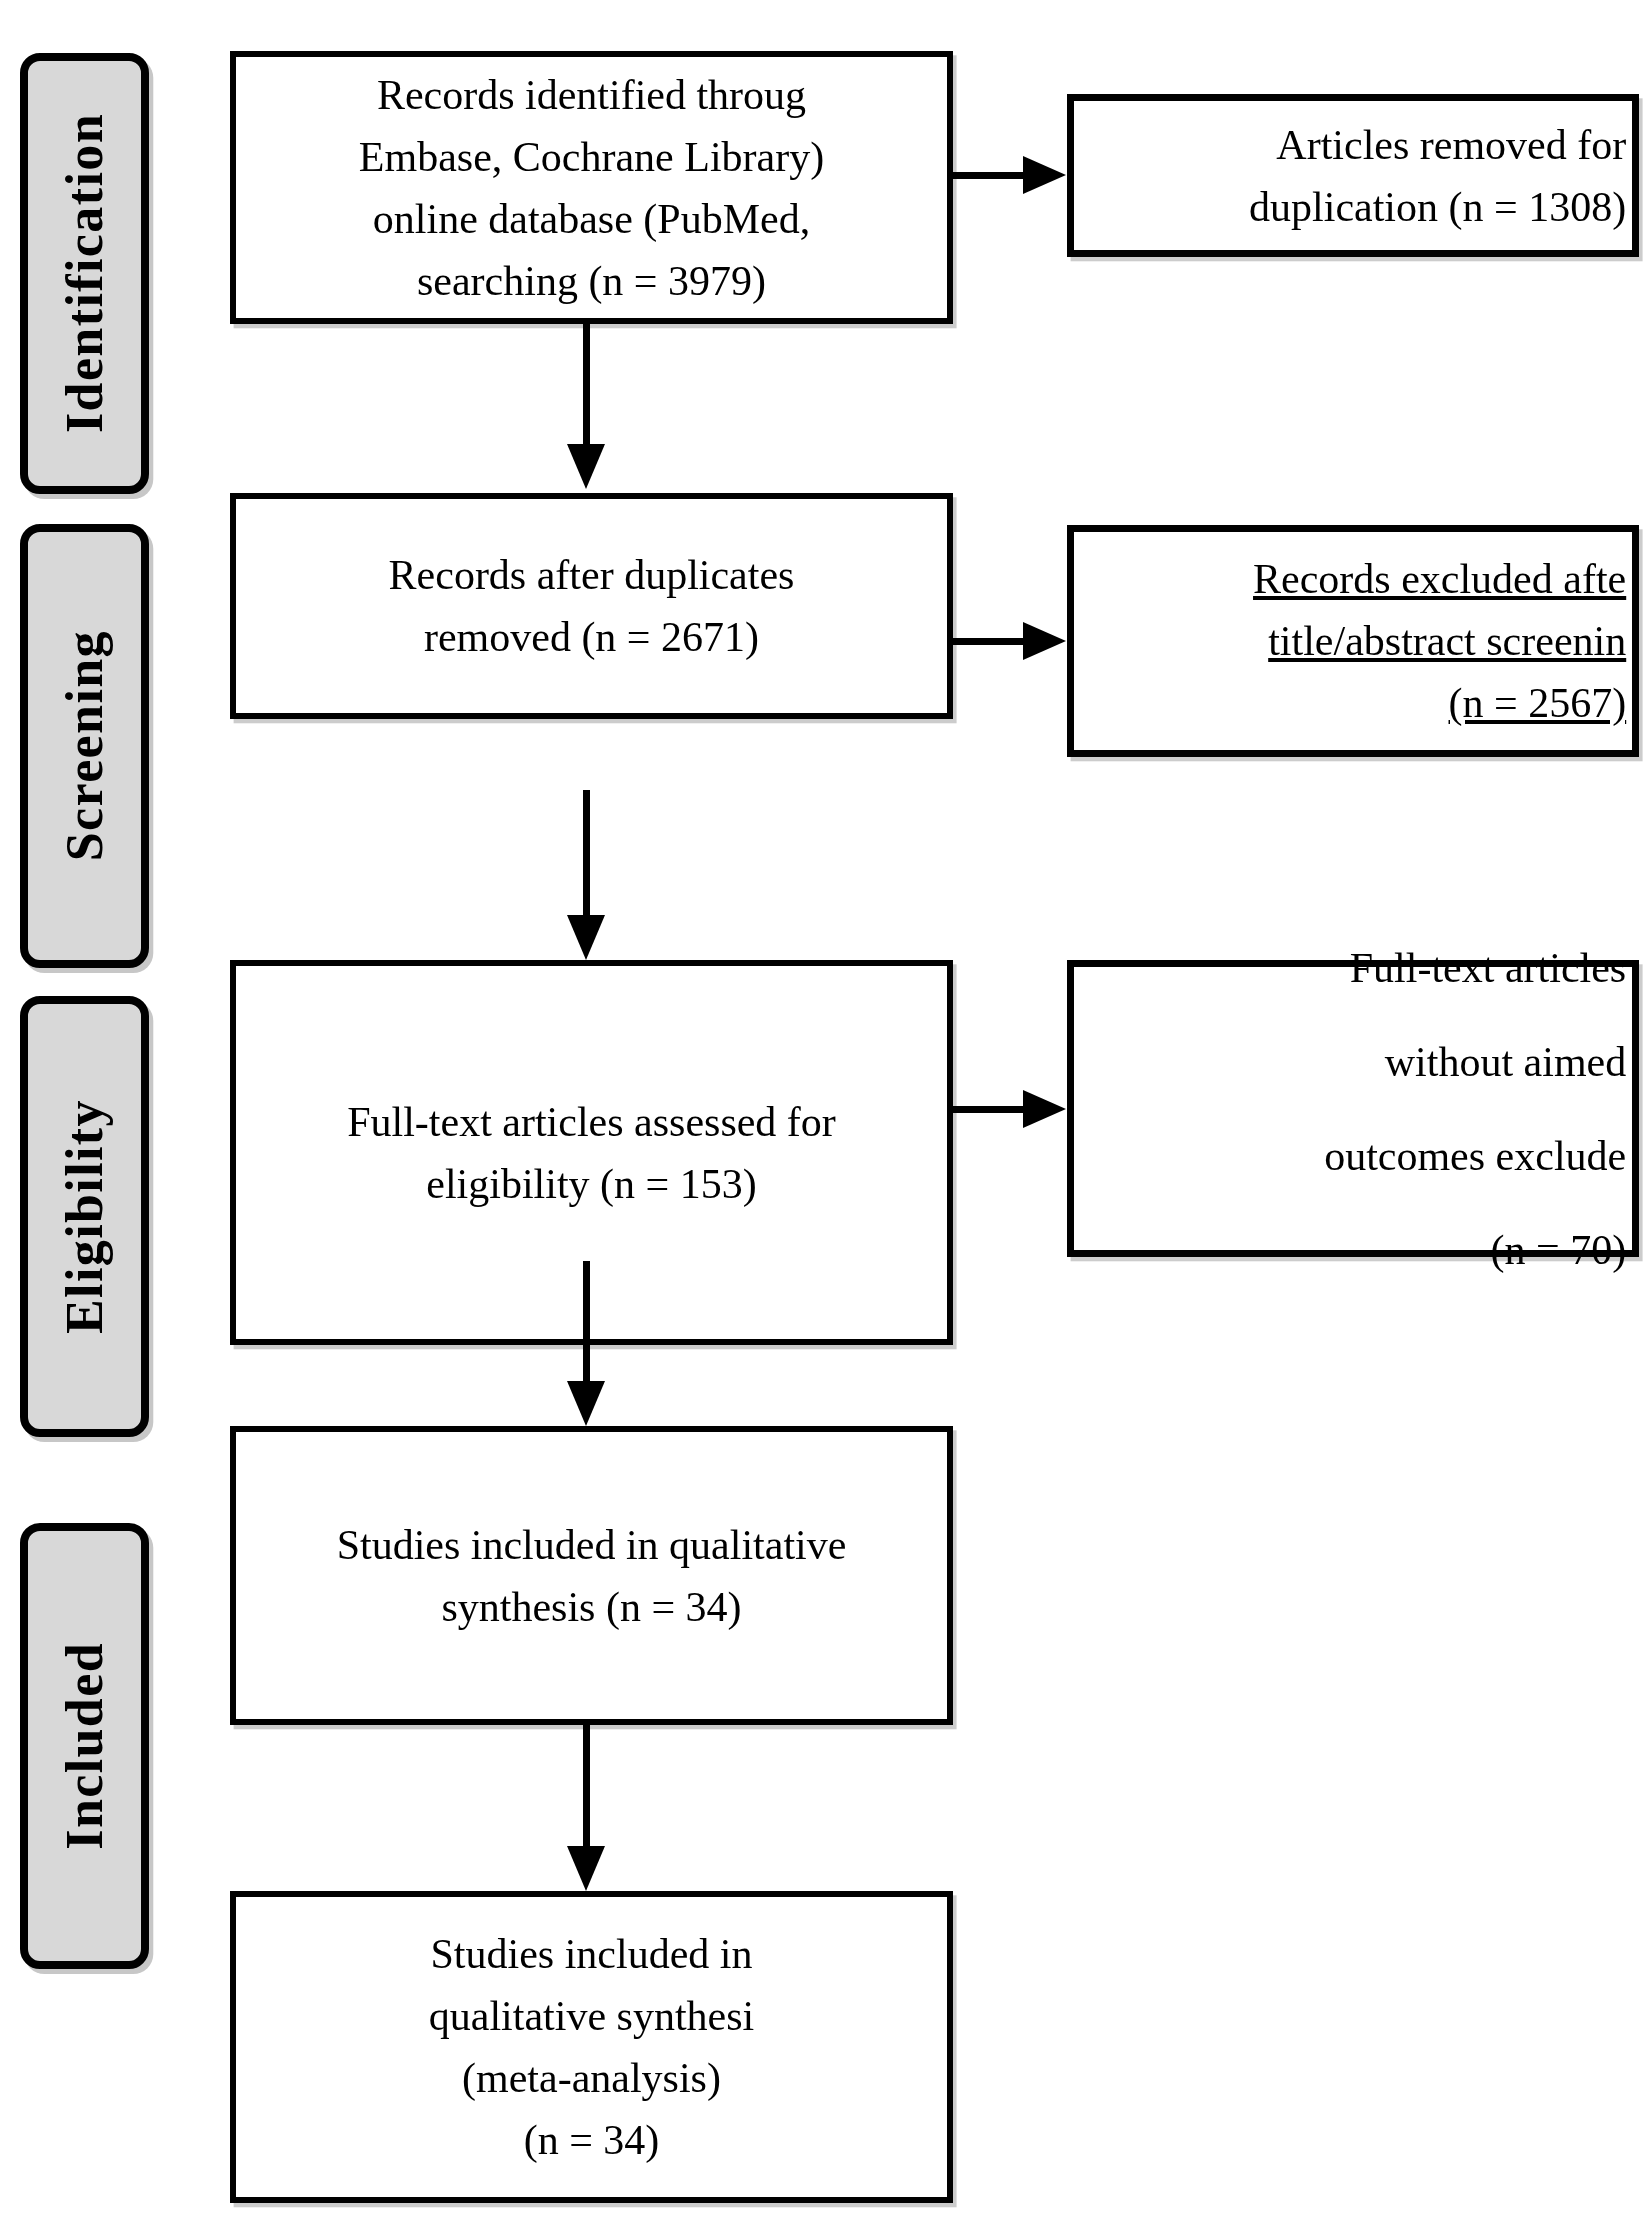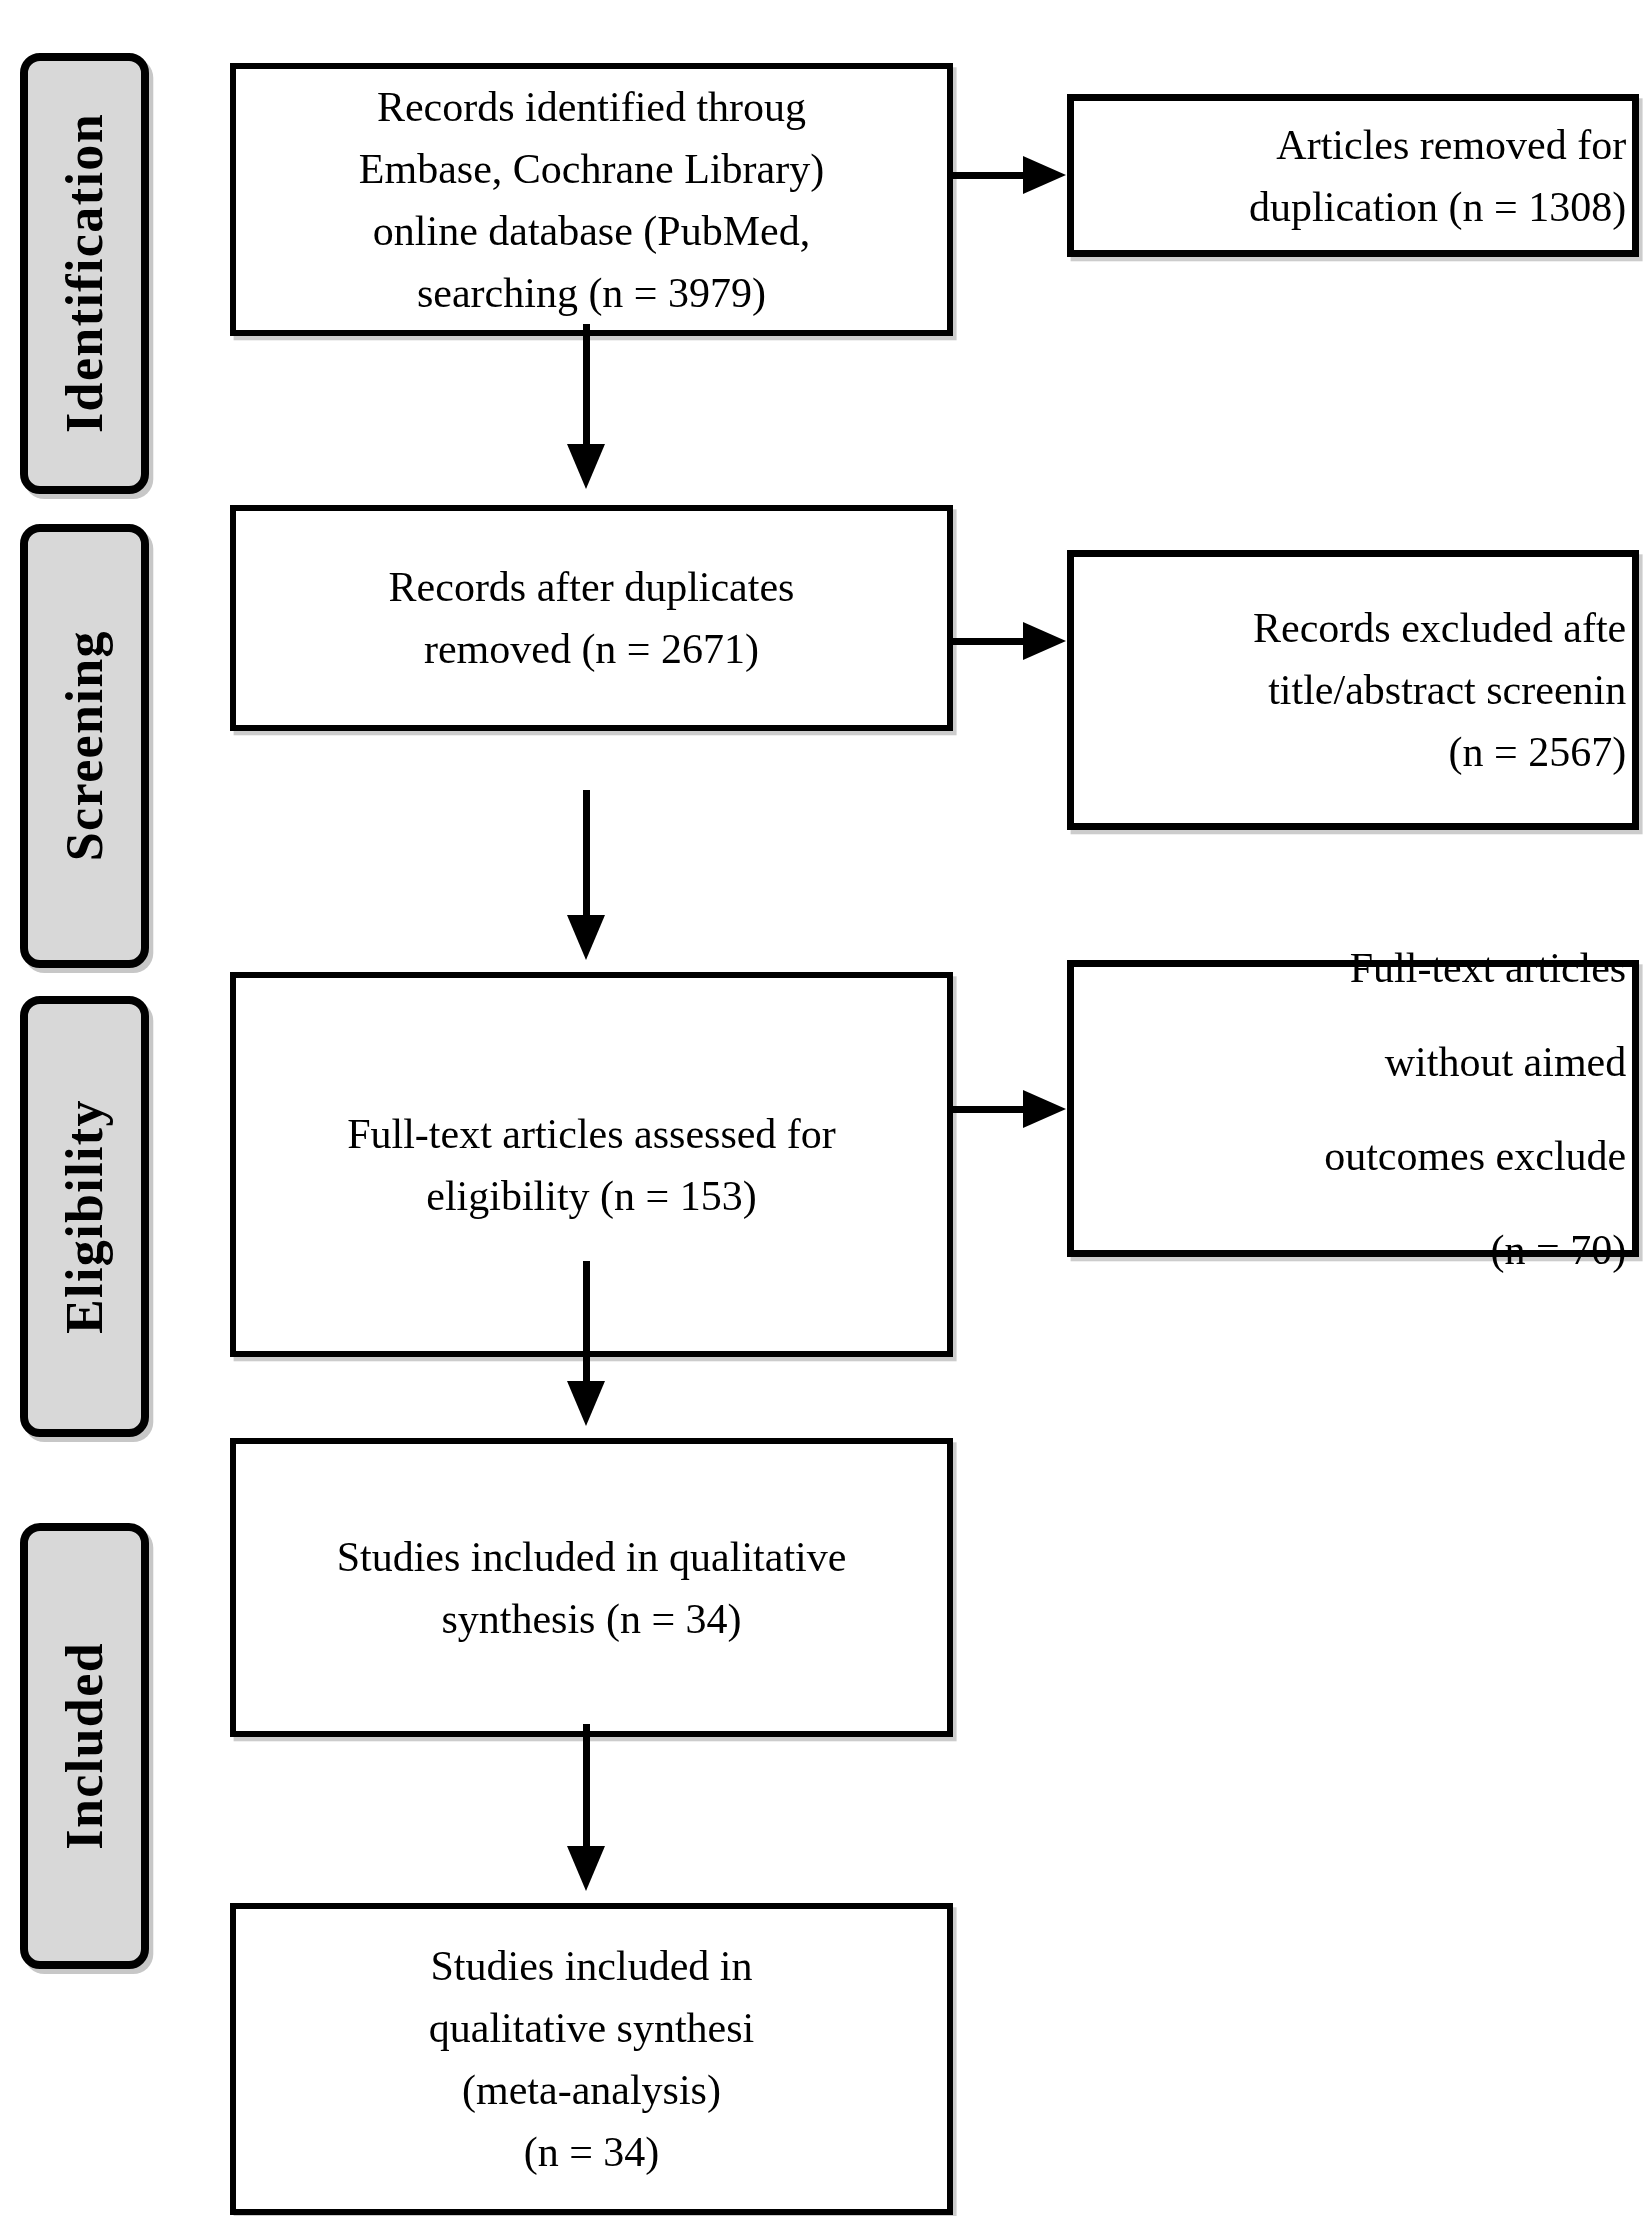--- a/index.html
+++ b/index.html
@@ -54,21 +54,20 @@
     border: 6.5px solid #000000;
     box-shadow: 3.6px 4.3px 0 rgba(0,0,0,0.20);
     display: flex;
     flex-direction: column;
     justify-content: center;
     align-items: center;
     text-align: center;
     font-size: 42px;
     line-height: 62px;
     padding: 0 5.8px;
-    margin-top: 12px;
   }
   #flow-box-1 { top: 51px;   height: 273px; }
   #flow-box-2 { top: 493px;  height: 226px; }
   #flow-box-3 { top: 960px; height: 385px; }
   #flow-box-4 { top: 1426px; height: 299px; }
   #flow-box-5 { top: 1891px; height: 312px; }
 
   
   .side-box {
     position: absolute;
@@ -81,21 +80,21 @@
     display: flex;
     flex-direction: column;
     justify-content: center;
     align-items: flex-end;
     text-align: center;
     font-size: 42px;
     line-height: 62px;
     padding: 0 5.8px;
   }
   #side-box-1 { top: 94px;  height: 163px; }
-  #side-box-2 { top: 550px;  height: 280px; }
+  #side-box-2 { top: 525px;  height: 232px; text-decoration: underline; }
   #side-box-3 { top: 960px; height: 297px; gap: 32px; }
 
   
   .v-stem {
     position: absolute;
     left: 583px;
     width: 7.2px;
     background: #000000;
   }
   .v-head {

